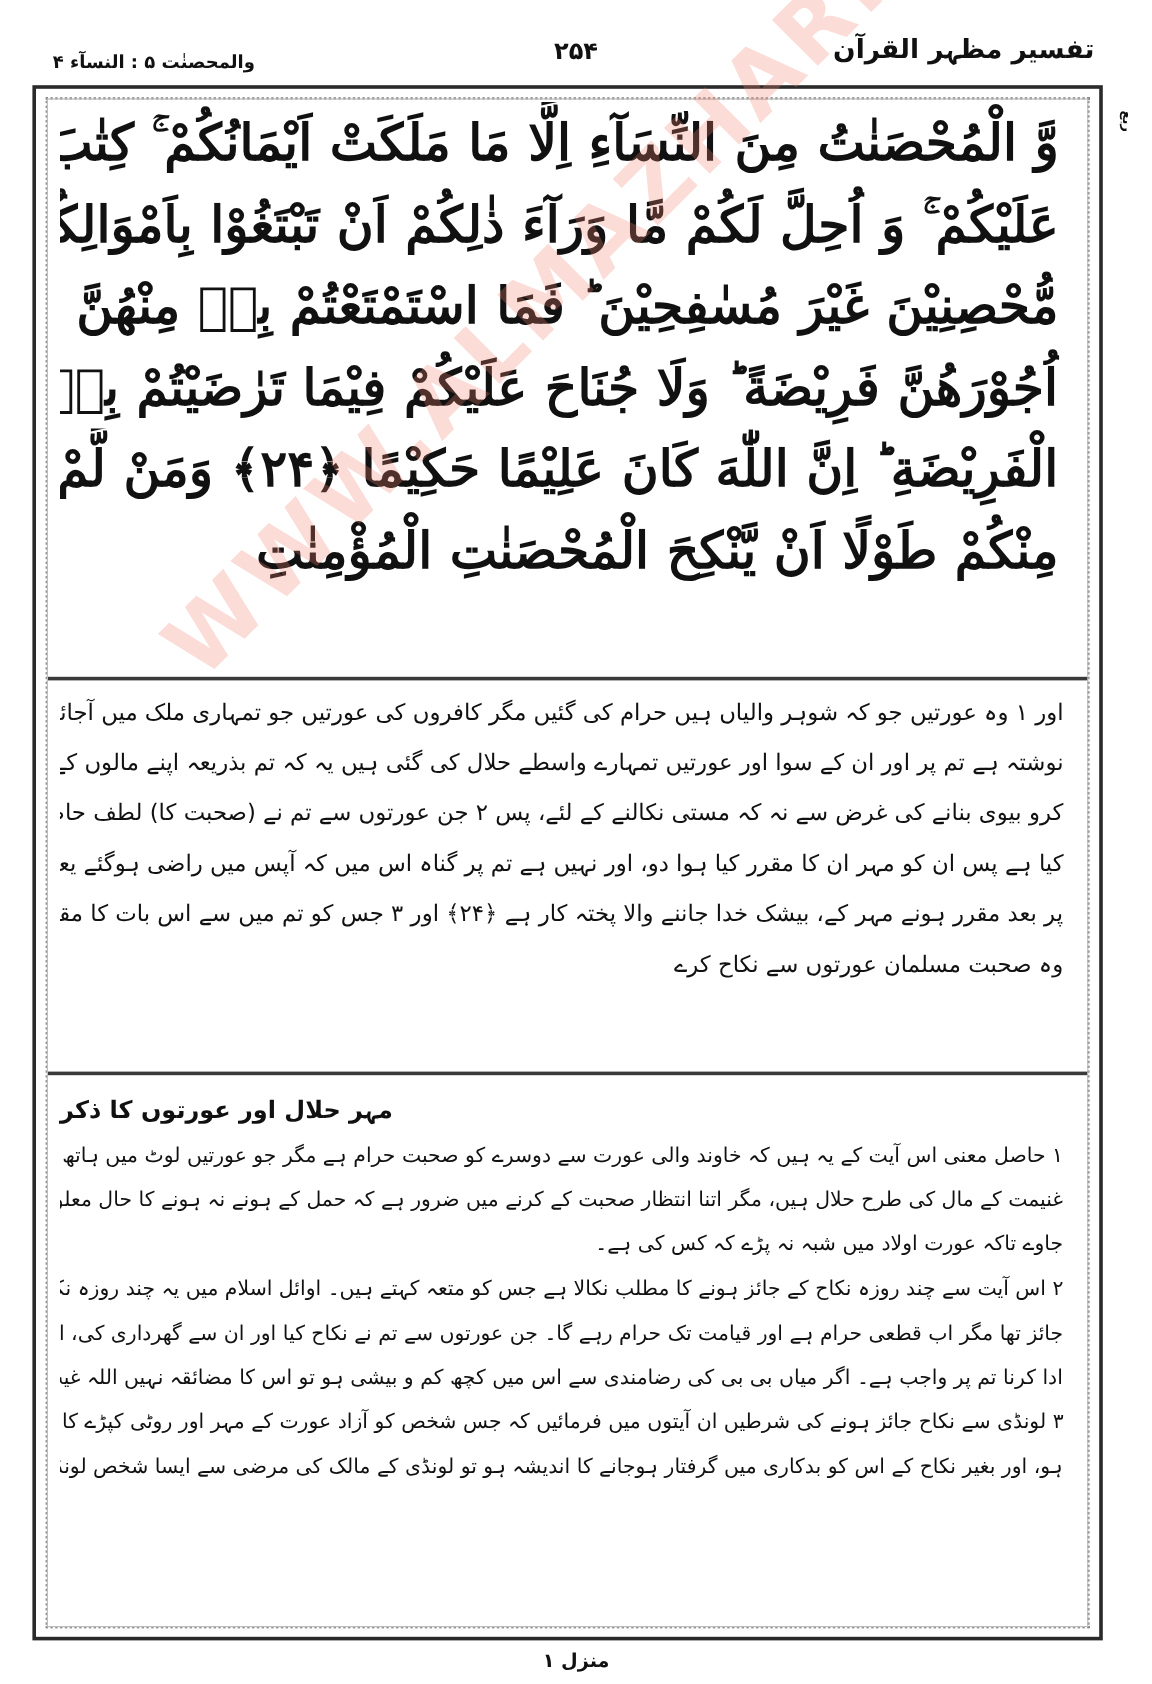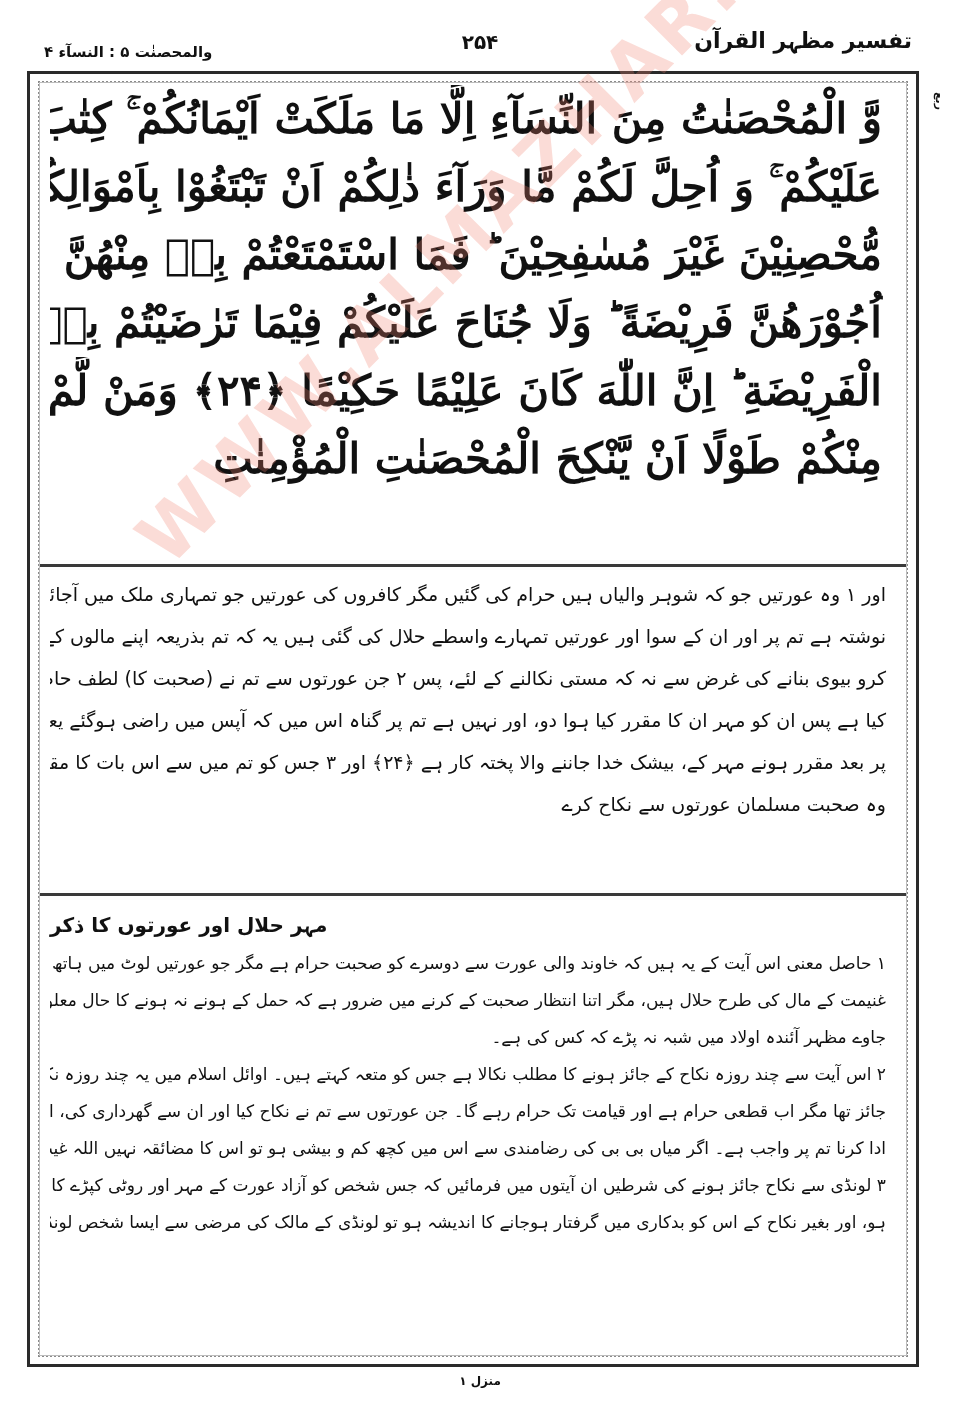--- a/index.html
+++ b/index.html
@@ -37,21 +37,21 @@
   .translation .line { font-size:19px; line-height:42px; height:42px; text-align:justify; text-align-last:justify;
                        padding:0 10px; white-space:nowrap; overflow:hidden; }
   .translation .line.last { text-align-last:right; }
 
   .commentary { top:822px; height:440px; }
   .commentary .title { text-align:left; font-size:20px; font-weight:bold; line-height:40px; height:40px; }
   .commentary .line { font-size:17px; line-height:37px; height:37px; text-align:justify; text-align-last:justify;
                       padding:0 10px; white-space:nowrap; overflow:hidden; }
   .commentary .line.last { text-align-last:right; }
 
-  .footer { position:absolute; left:0; right:0; top:1374px; text-align:center; font-size:12px; direction:rtl; font-weight:bold; }
+  .footer { position:absolute; left:0; right:0; top:1374px; text-align:center; font-size:16px; direction:rtl; font-weight:bold; }
 </style>
 </head>
 <body>
 
 <div class="header">
   <div class="h-right">تفسیر مظہر القرآن</div>
   <div class="h-center">۲۵۴</div>
   <div class="h-left">والمحصنٰت ۵ : النسآء ۴</div>
 </div>
 
@@ -80,21 +80,21 @@
       <div class="line">پر بعد مقرر ہونے مہر کے، بیشک خدا جاننے والا پختہ کار ہے ﴿۲۴﴾ اور ۳ جس کو تم میں سے اس بات کا مقدور نہ ہو کہ</div>
       <div class="line last">وہ صحبت مسلمان عورتوں سے نکاح کرے</div>
     </div>
 
     <div class="divider d2"></div>
 
     <div class="section commentary">
       <div class="title">مہر حلال اور عورتوں کا ذکر</div>
       <div class="line">۱ حاصل معنی اس آیت کے یہ ہیں کہ خاوند والی عورت سے دوسرے کو صحبت حرام ہے مگر جو عورتیں لوٹ میں ہاتھ آئیں وہ</div>
       <div class="line">غنیمت کے مال کی طرح حلال ہیں، مگر اتنا انتظار صحبت کے کرنے میں ضرور ہے کہ حمل کے ہونے نہ ہونے کا حال معلوم ہو</div>
-      <div class="line last">جاوے مظہر آئندہ اولاد میں شبہ نہ پڑے کہ کس کی ہے۔</div>
+      <div class="line last">جاوے تاکہ عورت اولاد میں شبہ نہ پڑے کہ کس کی ہے۔</div>
       <div class="line">۲ اس آیت سے چند روزہ نکاح کے جائز ہونے کا مطلب نکالا ہے جس کو متعہ کہتے ہیں۔ اوائل اسلام میں یہ چند روزہ نکاح</div>
       <div class="line">جائز تھا مگر اب قطعی حرام ہے اور قیامت تک حرام رہے گا۔ جن عورتوں سے تم نے نکاح کیا اور ان سے گھرداری کی، ان کا مہر</div>
       <div class="line last">ادا کرنا تم پر واجب ہے۔ اگر میاں بی بی کی رضامندی سے اس میں کچھ کم و بیشی ہو تو اس کا مضائقہ نہیں اللہ غیب داں ہے۔</div>
       <div class="line">۳ لونڈی سے نکاح جائز ہونے کی شرطیں ان آیتوں میں فرمائیں کہ جس شخص کو آزاد عورت کے مہر اور روٹی کپڑے کا مقدور نہ</div>
       <div class="line">ہو، اور بغیر نکاح کے اس کو بدکاری میں گرفتار ہوجانے کا اندیشہ ہو تو لونڈی کے مالک کی مرضی سے ایسا شخص لونڈی سے نکاح</div>
     </div>
   </div>
 </div>
 
 <div class="watermark">WWW.ALMAZHAR.COM</div>

